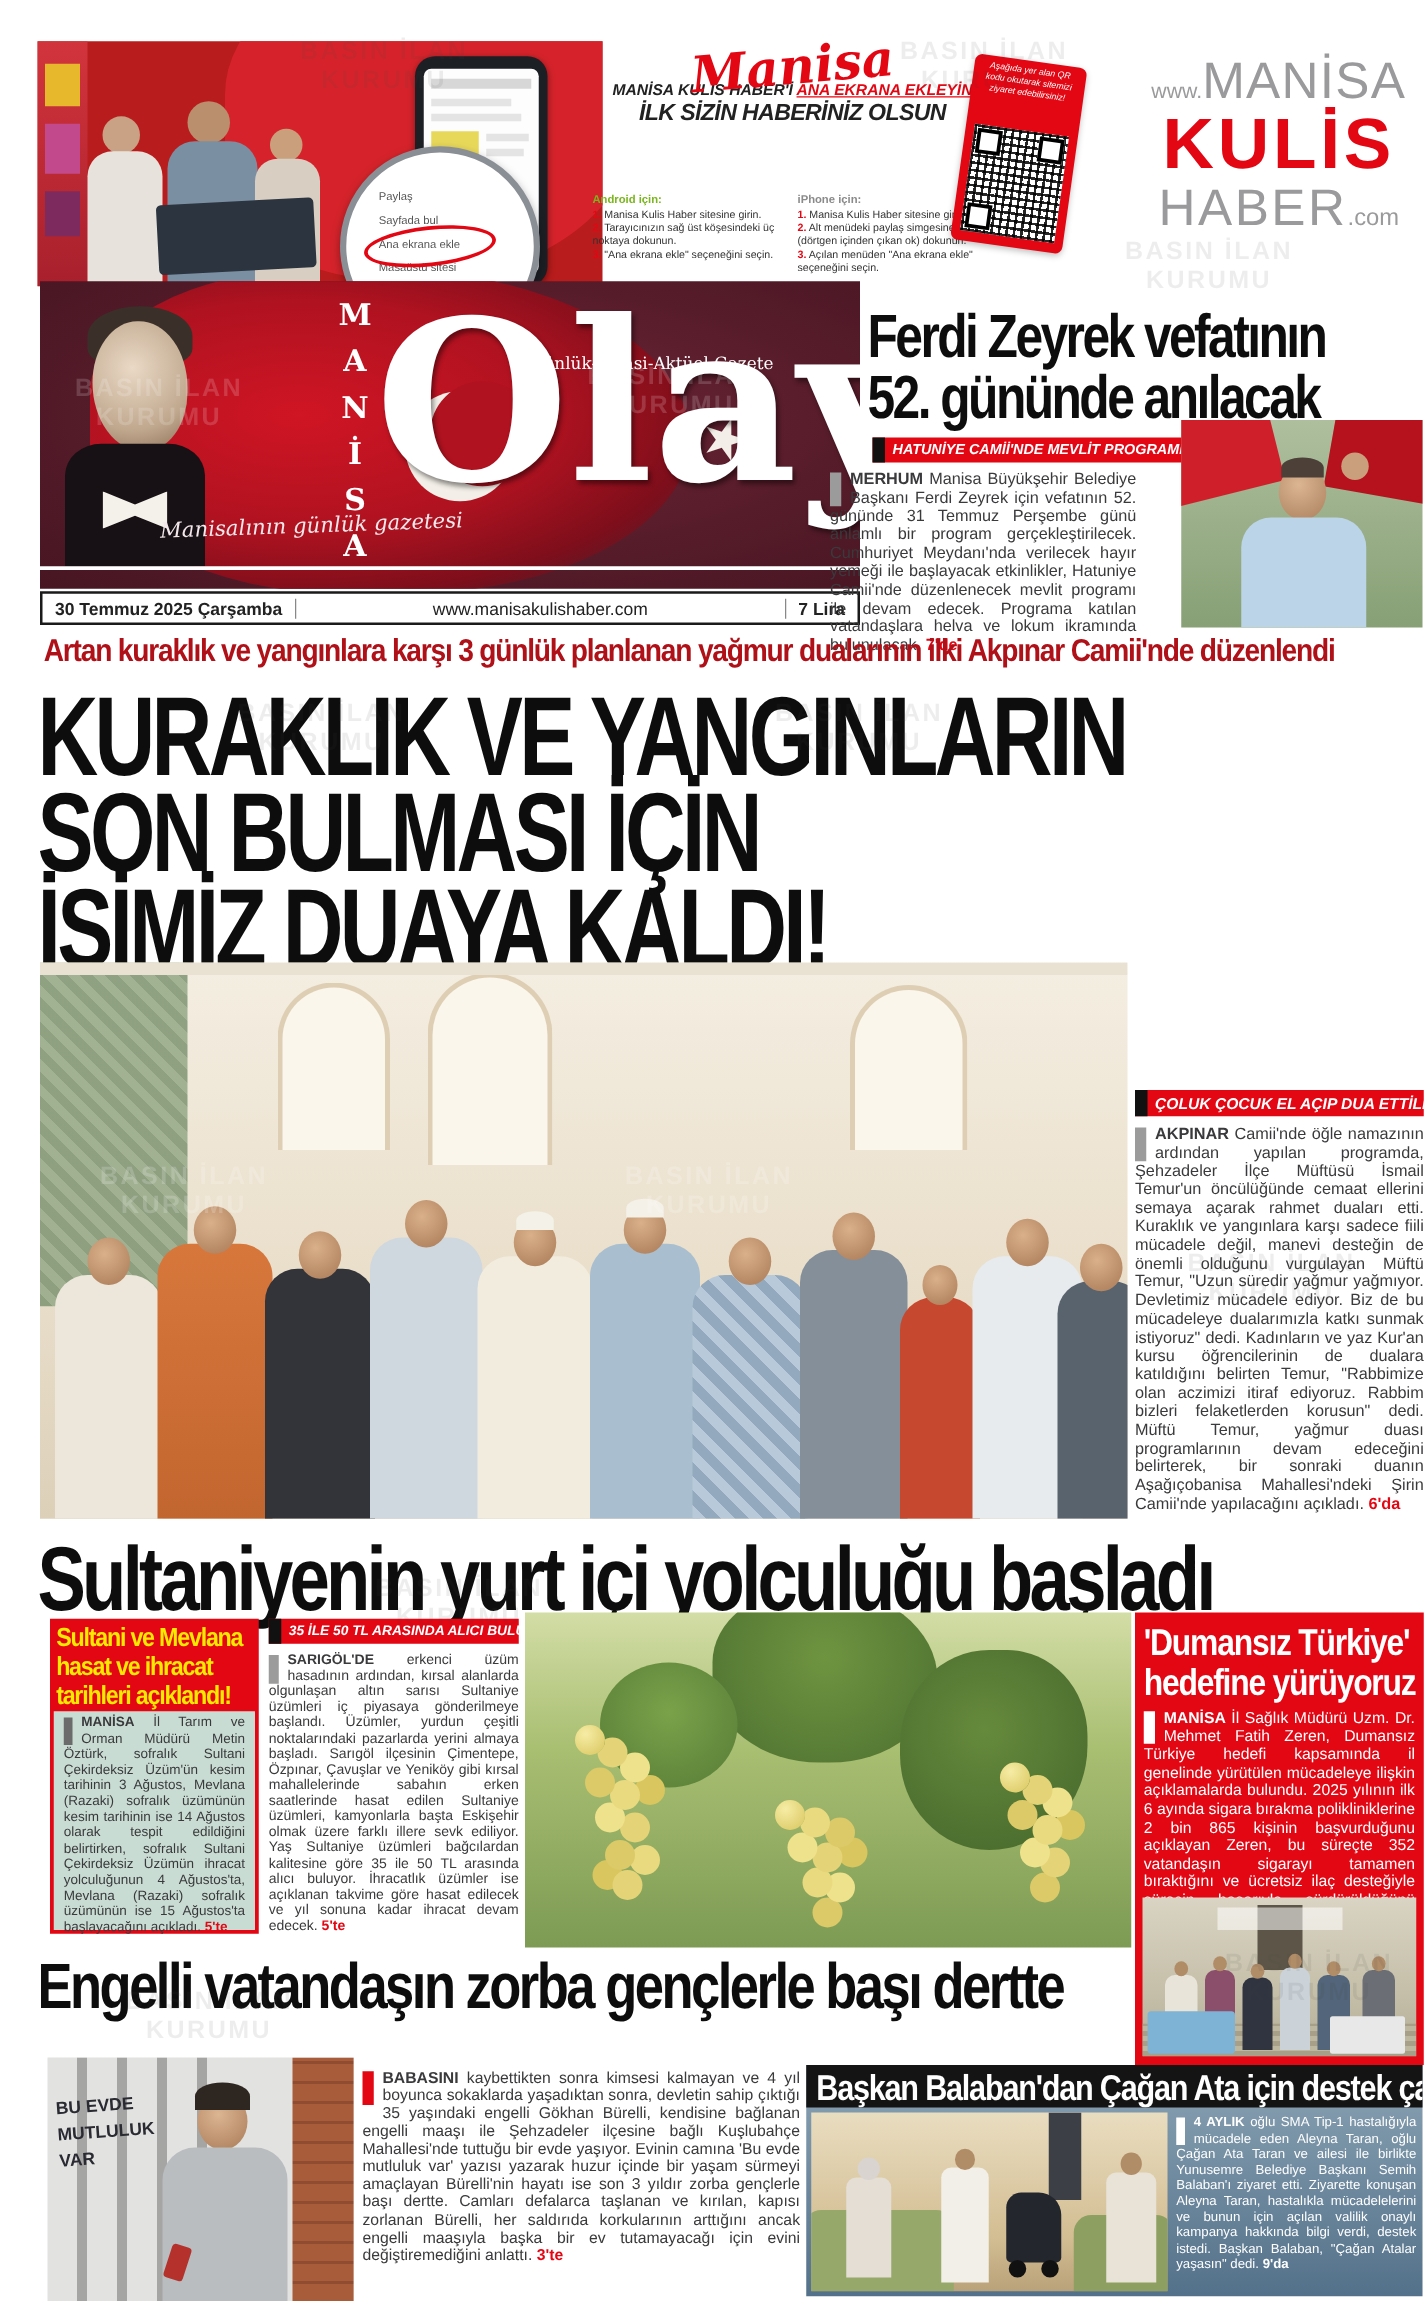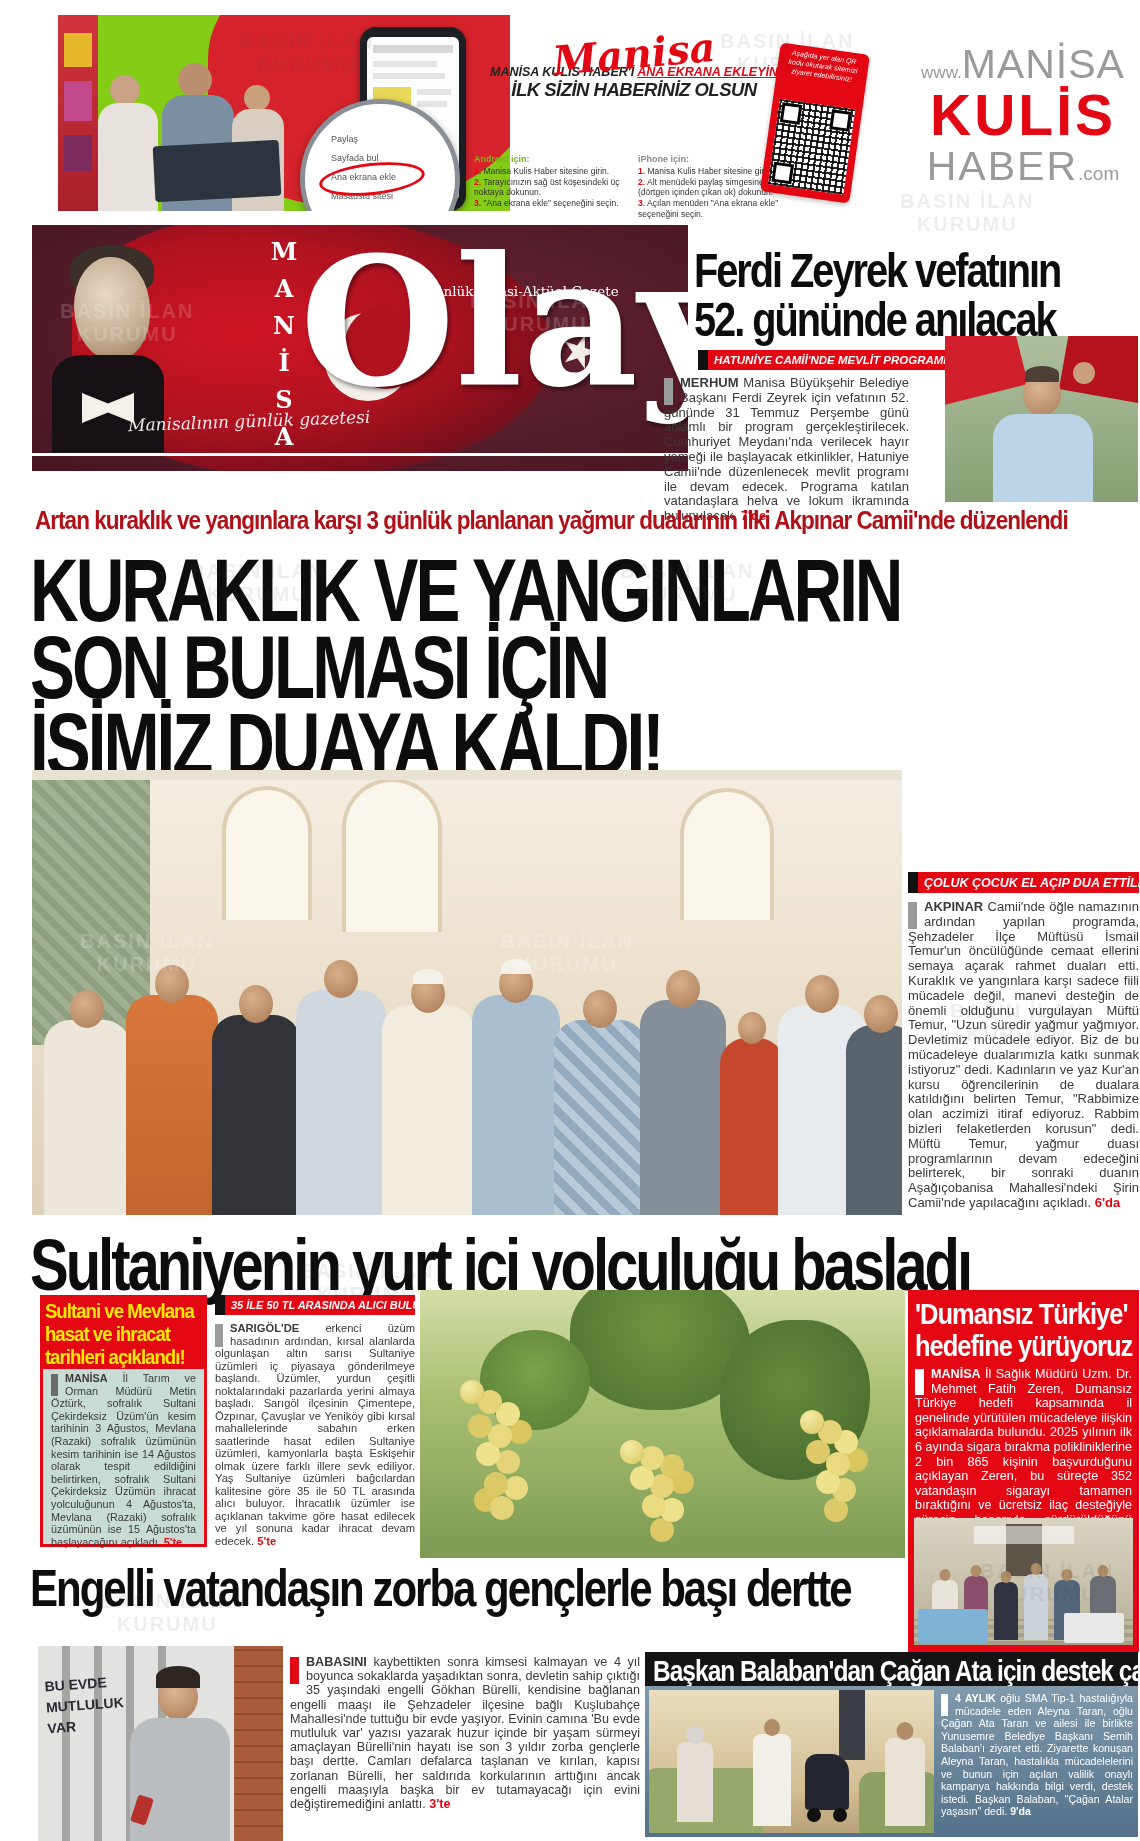--- a/index.html
+++ b/index.html
@@ -40,21 +40,21 @@
   .berry{position:absolute;width:24px;height:24px;border-radius:50%;
          background:radial-gradient(circle at 35% 30%,#f6ecA5,#d9c65e);}
 </style>
 </head>
 <body>
 
 <div id="paper">
 
   <div class="abs" style="left:28px;top:8px;width:1084px;height:208px;background:#fff;">
 
-    <div class="abs photo" style="left:2px;top:7px;width:452px;height:196px;background:#84cc16;margin-left:28px;">
+    <div class="abs photo" style="left:2px;top:25px;width:452px;height:196px;background:#b91c1c;">
       <div class="abs" style="left:0;top:0;width:40px;height:196px;background:linear-gradient(180deg,#d2343c,#a8202c);"></div>
       <div class="abs" style="left:6px;top:18px;width:28px;height:34px;background:#e7b72c;"></div>
       <div class="abs" style="left:6px;top:66px;width:28px;height:40px;background:#c24a8c;"></div>
       <div class="abs" style="left:6px;top:120px;width:28px;height:36px;background:#7d2b5e;"></div>
       <div class="abs" style="left:150px;top:-60px;width:330px;height:250px;background:#d6232b;border-radius:46% 54% 58% 42%;"></div>
       <div class="abs" style="left:52px;top:60px;width:30px;height:30px;border-radius:50%;background:#c9a184;"></div>
       <div class="abs" style="left:40px;top:88px;width:60px;height:108px;border-radius:20px 20px 0 0;background:#e7e3dc;"></div>
       <div class="abs" style="left:120px;top:48px;width:34px;height:34px;border-radius:50%;background:#b98f6d;"></div>
       <div class="abs" style="left:104px;top:80px;width:72px;height:116px;border-radius:22px 22px 0 0;background:#7b8fa3;"></div>
       <div class="abs" style="left:186px;top:70px;width:26px;height:26px;border-radius:50%;background:#caa07c;"></div>
@@ -146,20 +146,25 @@
       <div class="abs" style="left:4px;top:112px;width:112px;height:98px;border-radius:26% 26% 0 0;background:#171014;"></div>
       <div class="abs" style="left:34px;top:150px;width:52px;height:30px;background:#f4f1ea;clip-path:polygon(0 0,50% 35%,100% 0,100% 100%,50% 65%,0 100%);"></div>
     </div>
     <div class="script" style="position:absolute;left:96px;top:186px;font-size:17px;transform:rotate(-2deg);">Manisalının günlük gazetesi</div>
     <div class="vert abs" style="left:238px;top:8px;">MANİSA</div>
     <div class="olay abs" style="left:268px;top:8px;">Olay</div>
     <div class="abs" style="left:392px;top:58px;font-family:'DejaVu Serif',serif;font-size:13.5px;color:#fff;z-index:3;">Günlük-Siyasi-Aktüel Gazete</div>
     <div class="abs" style="left:0;top:228px;width:656px;height:3px;background:#fff;"></div>
   </div>
 
+  <div class="abs" id="datestrip" style="left:32px;top:473px;width:656px;height:27px;box-sizing:border-box;">
+    <span class="cell" style="font-weight:bold;flex:0 0 auto;">30 Temmuz 2025 Çarşamba</span>
+    <span class="cell" style="flex:1;text-align:center;border-left:1px solid #888;border-right:1px solid #888;">www.manisakulishaber.com</span>
+    <span class="cell" style="font-weight:bold;flex:0 0 auto;">7 Lira</span>
+  </div>
 
   <div class="cond abs" style="left:694px;top:243px;font-size:39px;transform:scale(1.02,1.25);">Ferdi Zeyrek vefatının</div>
   <div class="cond abs" style="left:694px;top:292px;font-size:39px;transform:scale(1.02,1.25);">52. gününde anılacak</div>
   <div class="kicker abs" style="left:698px;top:350px;width:312px;height:20px;font-size:11.5px;padding-right:6px;">
     <span class="chip"></span>
     <span>HATUNİYE CAMİİ'NDE MEVLİT PROGRAMI YAPILACAK</span>
   </div>
   <div class="abs photo" style="left:945px;top:336px;width:193px;height:166px;background:linear-gradient(180deg,#aebf9e,#87a075);">
     <div class="abs" style="left:-14px;top:-10px;width:90px;height:70px;background:#cf1f2a;transform:rotate(-14deg);"></div>
     <div class="abs" style="left:120px;top:-16px;width:96px;height:78px;background:#b5121d;transform:rotate(10deg);"></div>

